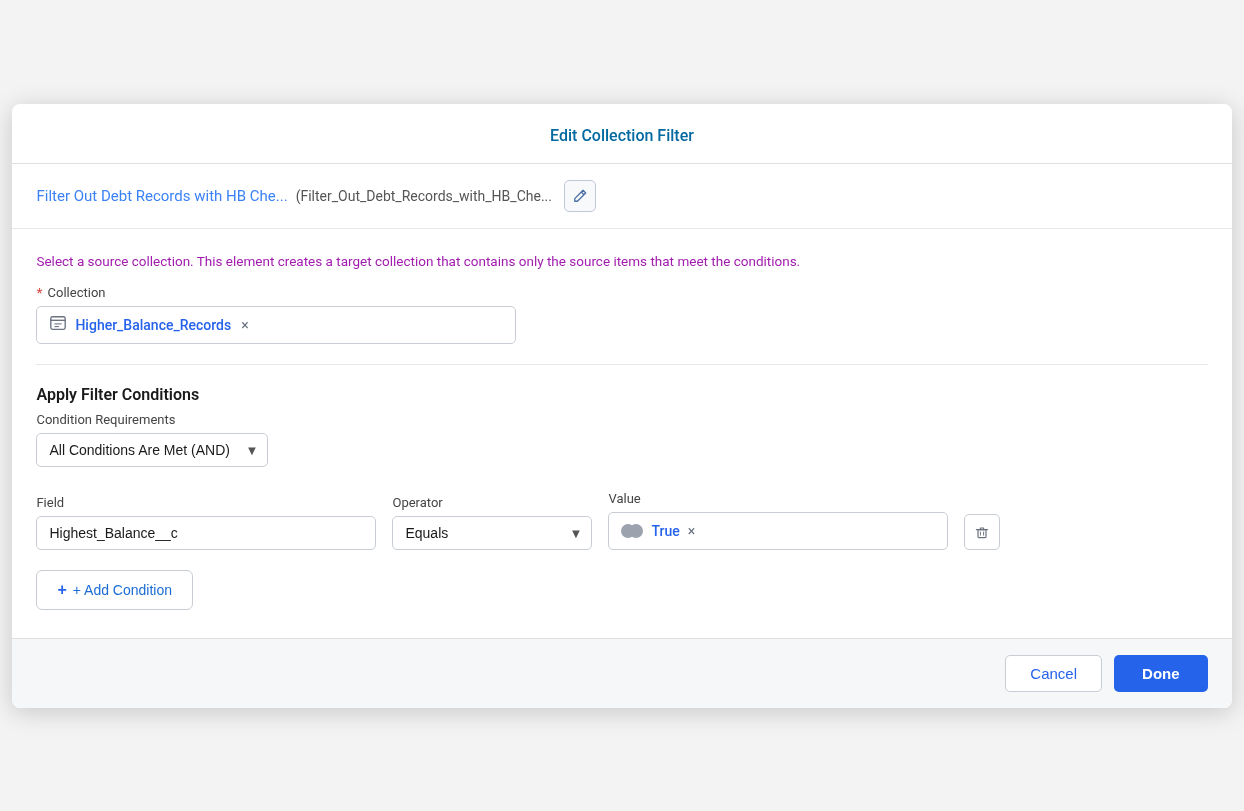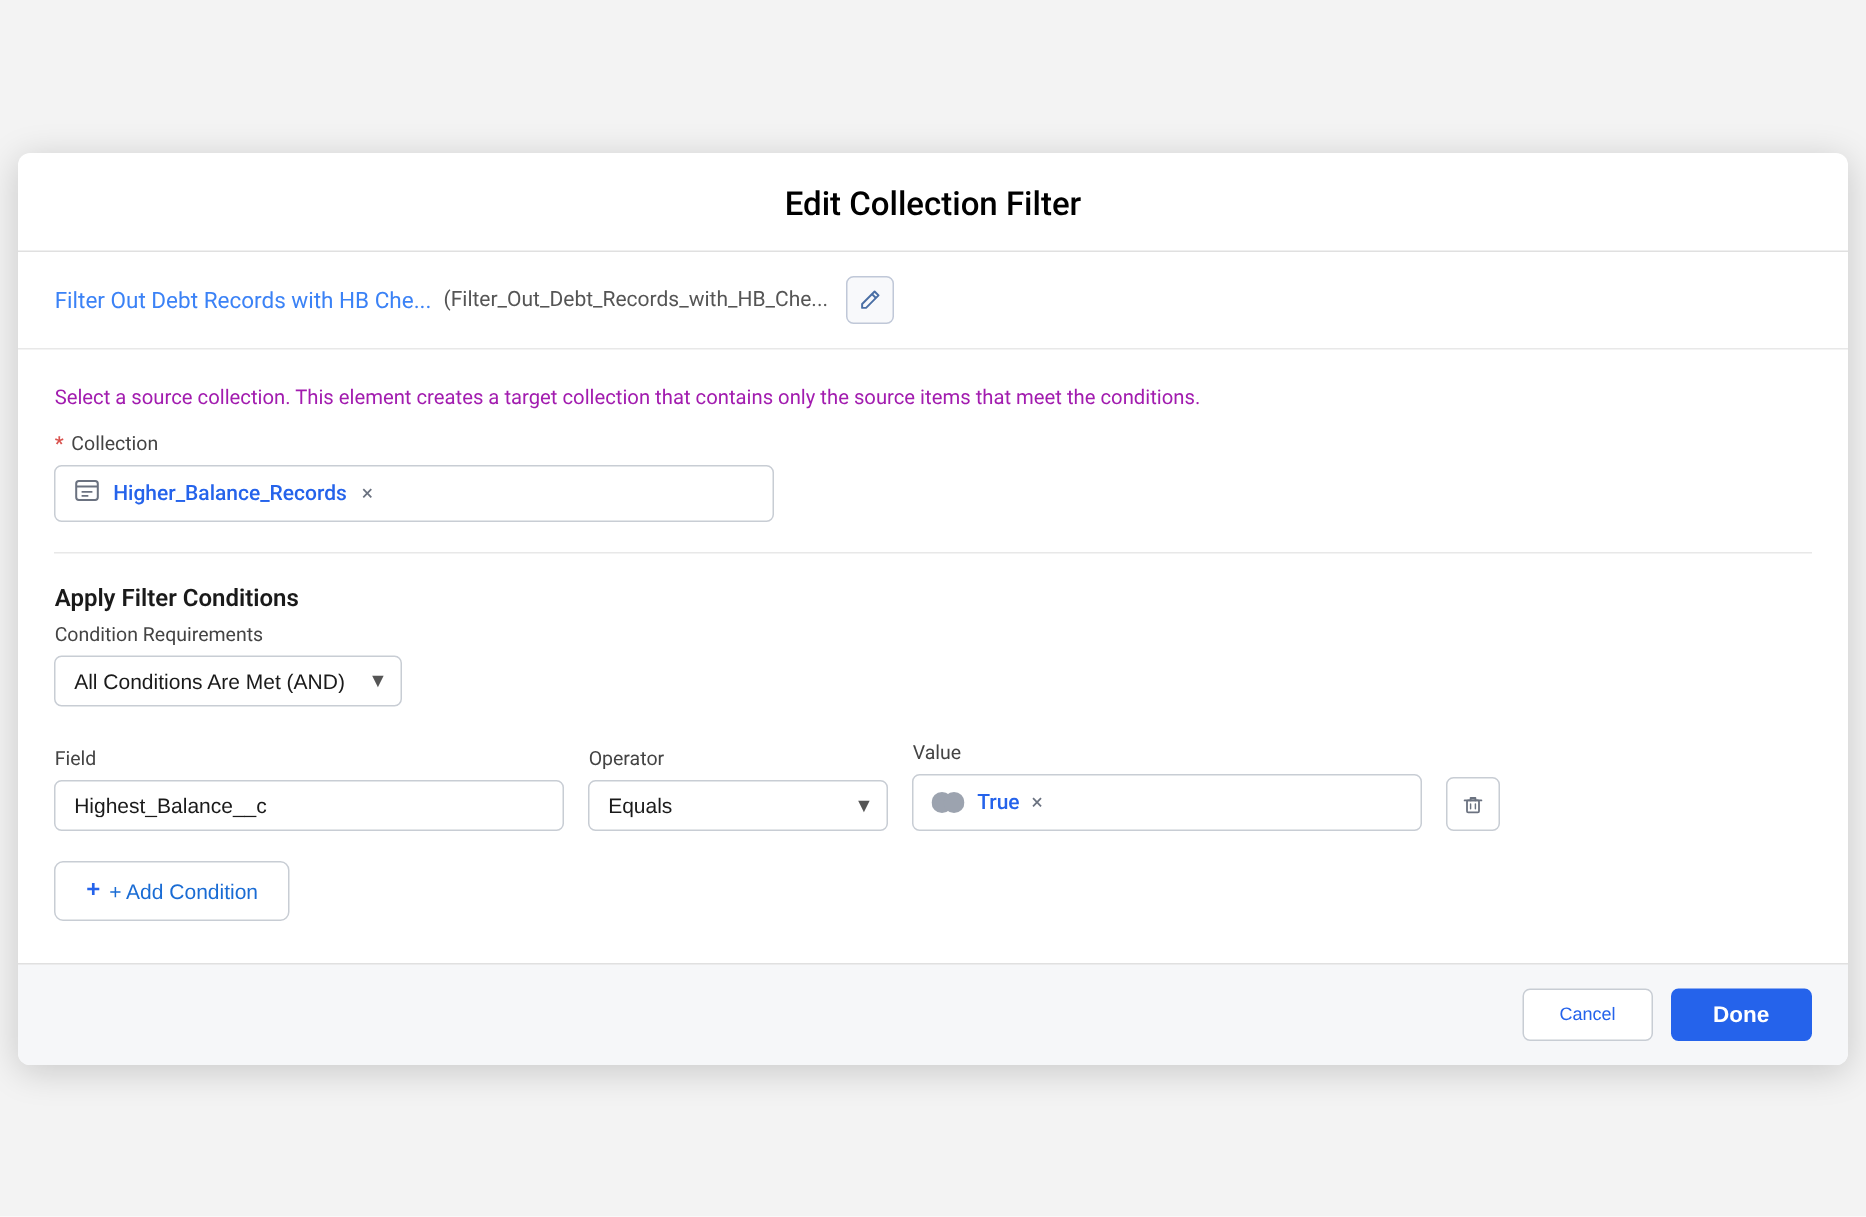--- a/index.html
+++ b/index.html
@@ -22,23 +22,23 @@
       overflow: hidden;
     }
 
     .modal-header {
       padding: 22px 24px 18px;
       border-bottom: 1px solid #e0e0e0;
       text-align: center;
     }
 
     .modal-header h1 {
-      font-size: 22px;
+      font-size: 16px;
       font-weight: 500;
-      color: #000000;
+      color: #0369a1;
     }
 
     .modal-name-row {
       padding: 16px 24px;
       border-bottom: 1px solid #e8e8e8;
       display: flex;
       align-items: center;
       gap: 8px;
     }
 
@@ -273,21 +273,21 @@
       display: flex;
       justify-content: flex-end;
       gap: 12px;
     }
 
     .btn-cancel {
       border: 1px solid #c8cdd4;
       border-radius: 5px;
       background: #fff;
       padding: 9px 24px;
-      font-size: 12px;
+      font-size: 15px;
       color: #2563eb;
       cursor: pointer;
       font-weight: 500;
     }
 
     .btn-done {
       border: none;
       border-radius: 5px;
       background: #2563eb;
       padding: 9px 28px;

